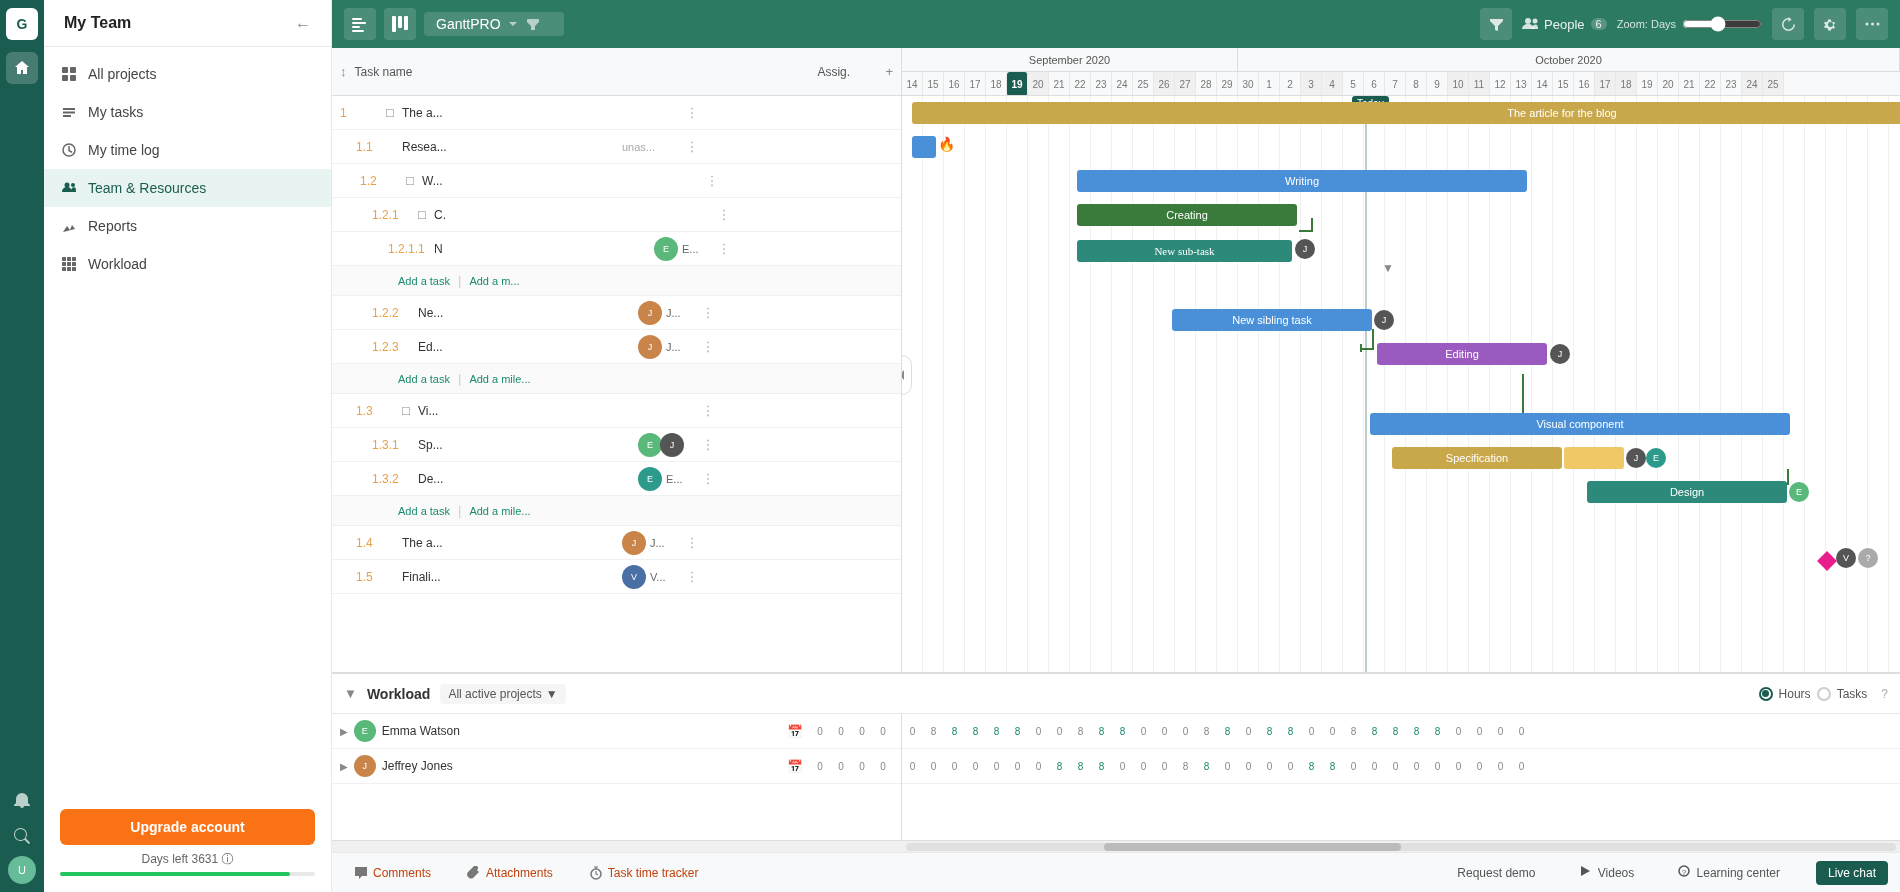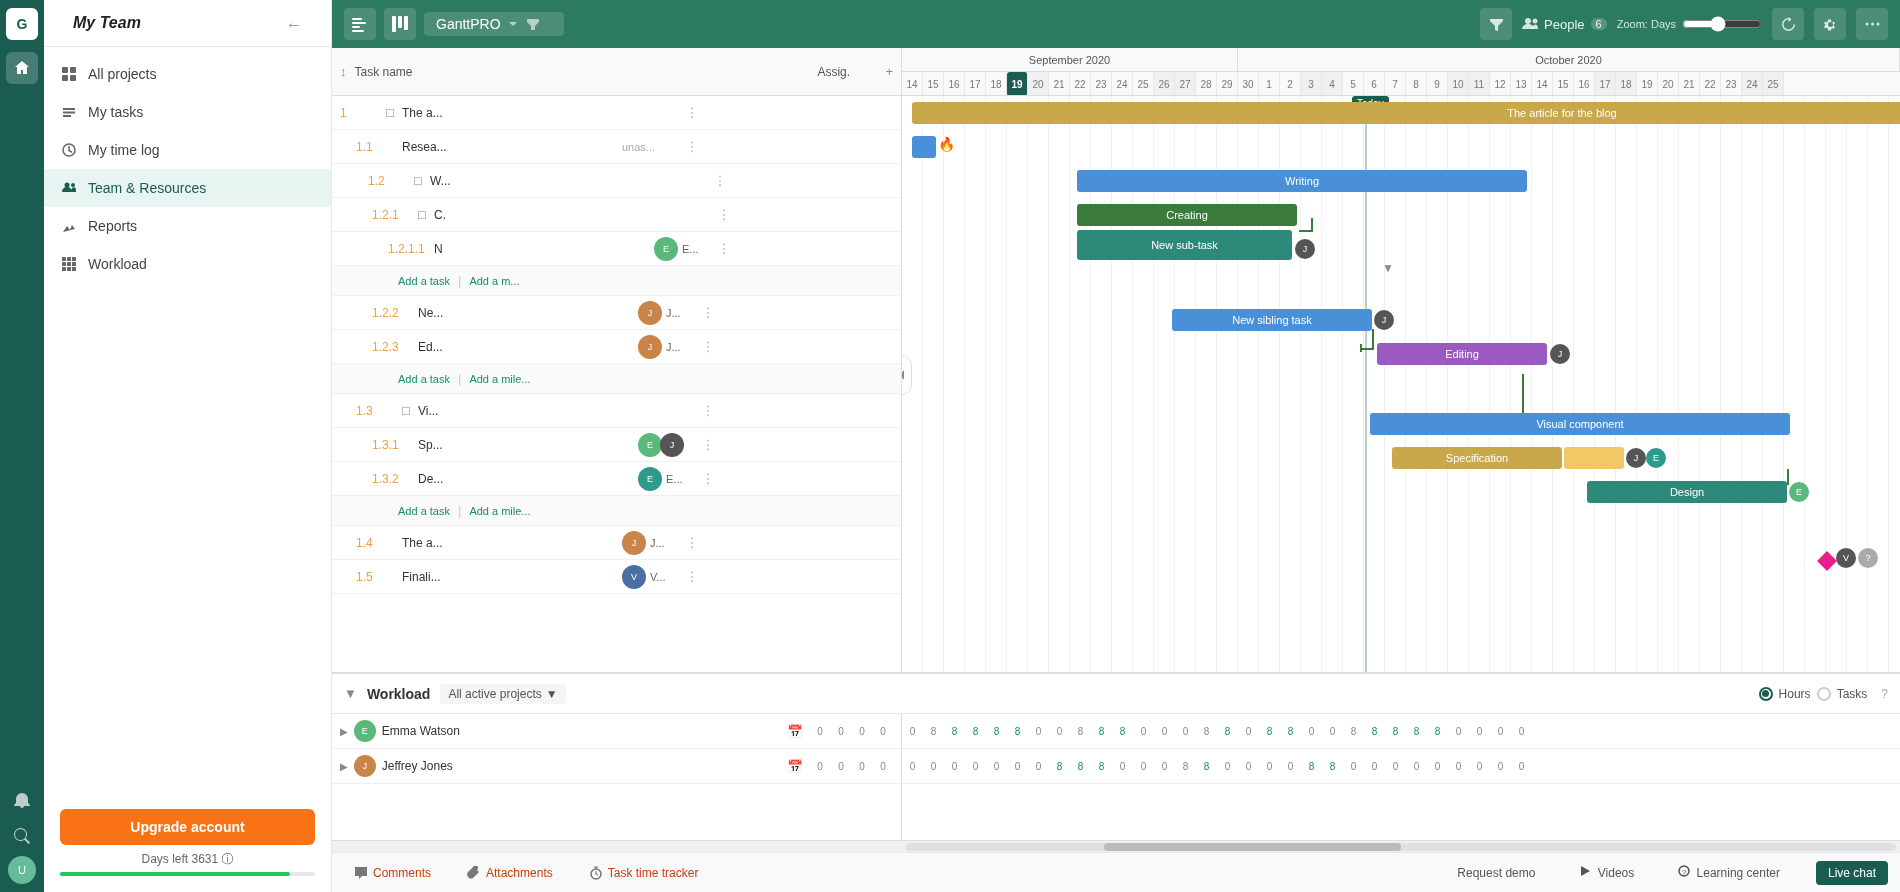--- a/index.html
+++ b/index.html
@@ -11,21 +11,21 @@
     .icon-bar { width: 44px; background: #1a5c4f; display: flex; flex-direction: column; align-items: center; padding-top: 8px; gap: 4px; }
     .icon-bar-logo { width: 32px; height: 32px; background: #fff; border-radius: 6px; display: flex; align-items: center; justify-content: center; font-weight: bold; color: #1a5c4f; font-size: 14px; margin-bottom: 8px; }
     .icon-bar-btn { width: 32px; height: 32px; border-radius: 6px; display: flex; align-items: center; justify-content: center; color: rgba(255,255,255,0.7); cursor: pointer; }
     .icon-bar-btn.active { background: rgba(255,255,255,0.2); color: #fff; }
     .icon-bar-spacer { flex: 1; }
     .icon-bar-bottom { display: flex; flex-direction: column; align-items: center; gap: 4px; padding-bottom: 8px; }
     .avatar-small { width: 28px; height: 28px; border-radius: 50%; background: #6b9; display: flex; align-items: center; justify-content: center; color: #fff; font-size: 11px; }
 
     
     .sidebar { width: 288px; background: #fff; border-right: 1px solid #e8e8e8; display: flex; flex-direction: column; }
-    .sidebar-header { display: flex; align-items: center; justify-content: space-between; padding: 14px 29px; border-bottom: 1px solid #e8e8e8; font-style: italic; }
+    .sidebar-header { display: flex; align-items: center; justify-content: space-between; padding: 14px 20px; border-bottom: 1px solid #e8e8e8; }
     .sidebar-title { font-size: 16px; font-weight: 600; color: #222; }
     .sidebar-back { color: #888; cursor: pointer; font-size: 16px; }
     .sidebar-nav { flex: 1; padding: 8px 0; }
     .nav-item { display: flex; align-items: center; gap: 10px; padding: 10px 16px; cursor: pointer; color: #444; font-size: 14px; }
     .nav-item.active { background: #e8f4f1; color: #1a5c4f; font-weight: 500; }
     .nav-icon { width: 18px; height: 18px; display: flex; align-items: center; justify-content: center; color: #666; }
     .nav-item.active .nav-icon { color: #1a5c4f; }
     .sidebar-footer { padding: 16px; }
     .upgrade-btn { width: 100%; padding: 10px; background: #f97316; color: #fff; border: none; border-radius: 6px; font-size: 14px; font-weight: 600; cursor: pointer; }
     .days-left { text-align: center; font-size: 12px; color: #666; margin-top: 6px; }
@@ -379,21 +379,21 @@
             <span class="task-menu">⋮</span>
           </div>
 
           <div class="task-row" style="padding-left:20px;">
             <span class="task-num">1.1</span>
             <span class="task-name">Resea...</span>
             <span class="task-assign" style="font-size:11px;color:#aaa;">unas...</span>
             <span class="task-menu">⋮</span>
           </div>
 
-          <div class="task-row" style="padding-left:32px;">
+          <div class="task-row" style="padding-left:24px;">
             <span class="task-num">1.2</span>
             <span class="task-expand">□</span>
             <span class="task-name">W...</span>
             <span class="task-assign"></span>
             <span class="task-menu">⋮</span>
           </div>
 
           <div class="task-row" style="padding-left:36px;">
             <span class="task-num">1.2.1</span>
             <span class="task-expand">□</span>
@@ -520,21 +520,21 @@
           <div class="bar" style="background:#4a90d9;top:74px;left:175px;width:450px;height:22px;">
             <span>Writing</span>
           </div>
 
           <div class="bar" style="background:#3a7a3a;top:108px;left:175px;width:220px;height:22px;">
             <span>Creating</span>
           </div>
 
           <div style="position:absolute;top:122px;left:397px;width:14px;height:14px;border:2px solid #3a7a3a;border-left:none;border-top:none;"></div>
 
-          <div class="bar" style="background:#2d8a7a;top:134px;left:175px;width:215px;height:30px;">
+          <div class="bar" style="background:#2d8a7a;top:144px;left:175px;width:215px;height:22px;font-family:Liberation Serif, serif;">
             <span>New sub-task</span>
           </div>
 
           <div class="task-avatar av-dark" style="position:absolute;top:143px;left:393px;width:20px;height:20px;">J</div>
 
           <div class="bar" style="background:#4a90d9;top:213px;left:270px;width:200px;height:22px;">
             <span>New sibling task</span>
           </div>
           <div class="task-avatar av-dark" style="position:absolute;top:214px;left:472px;width:20px;height:20px;">J</div>
 

